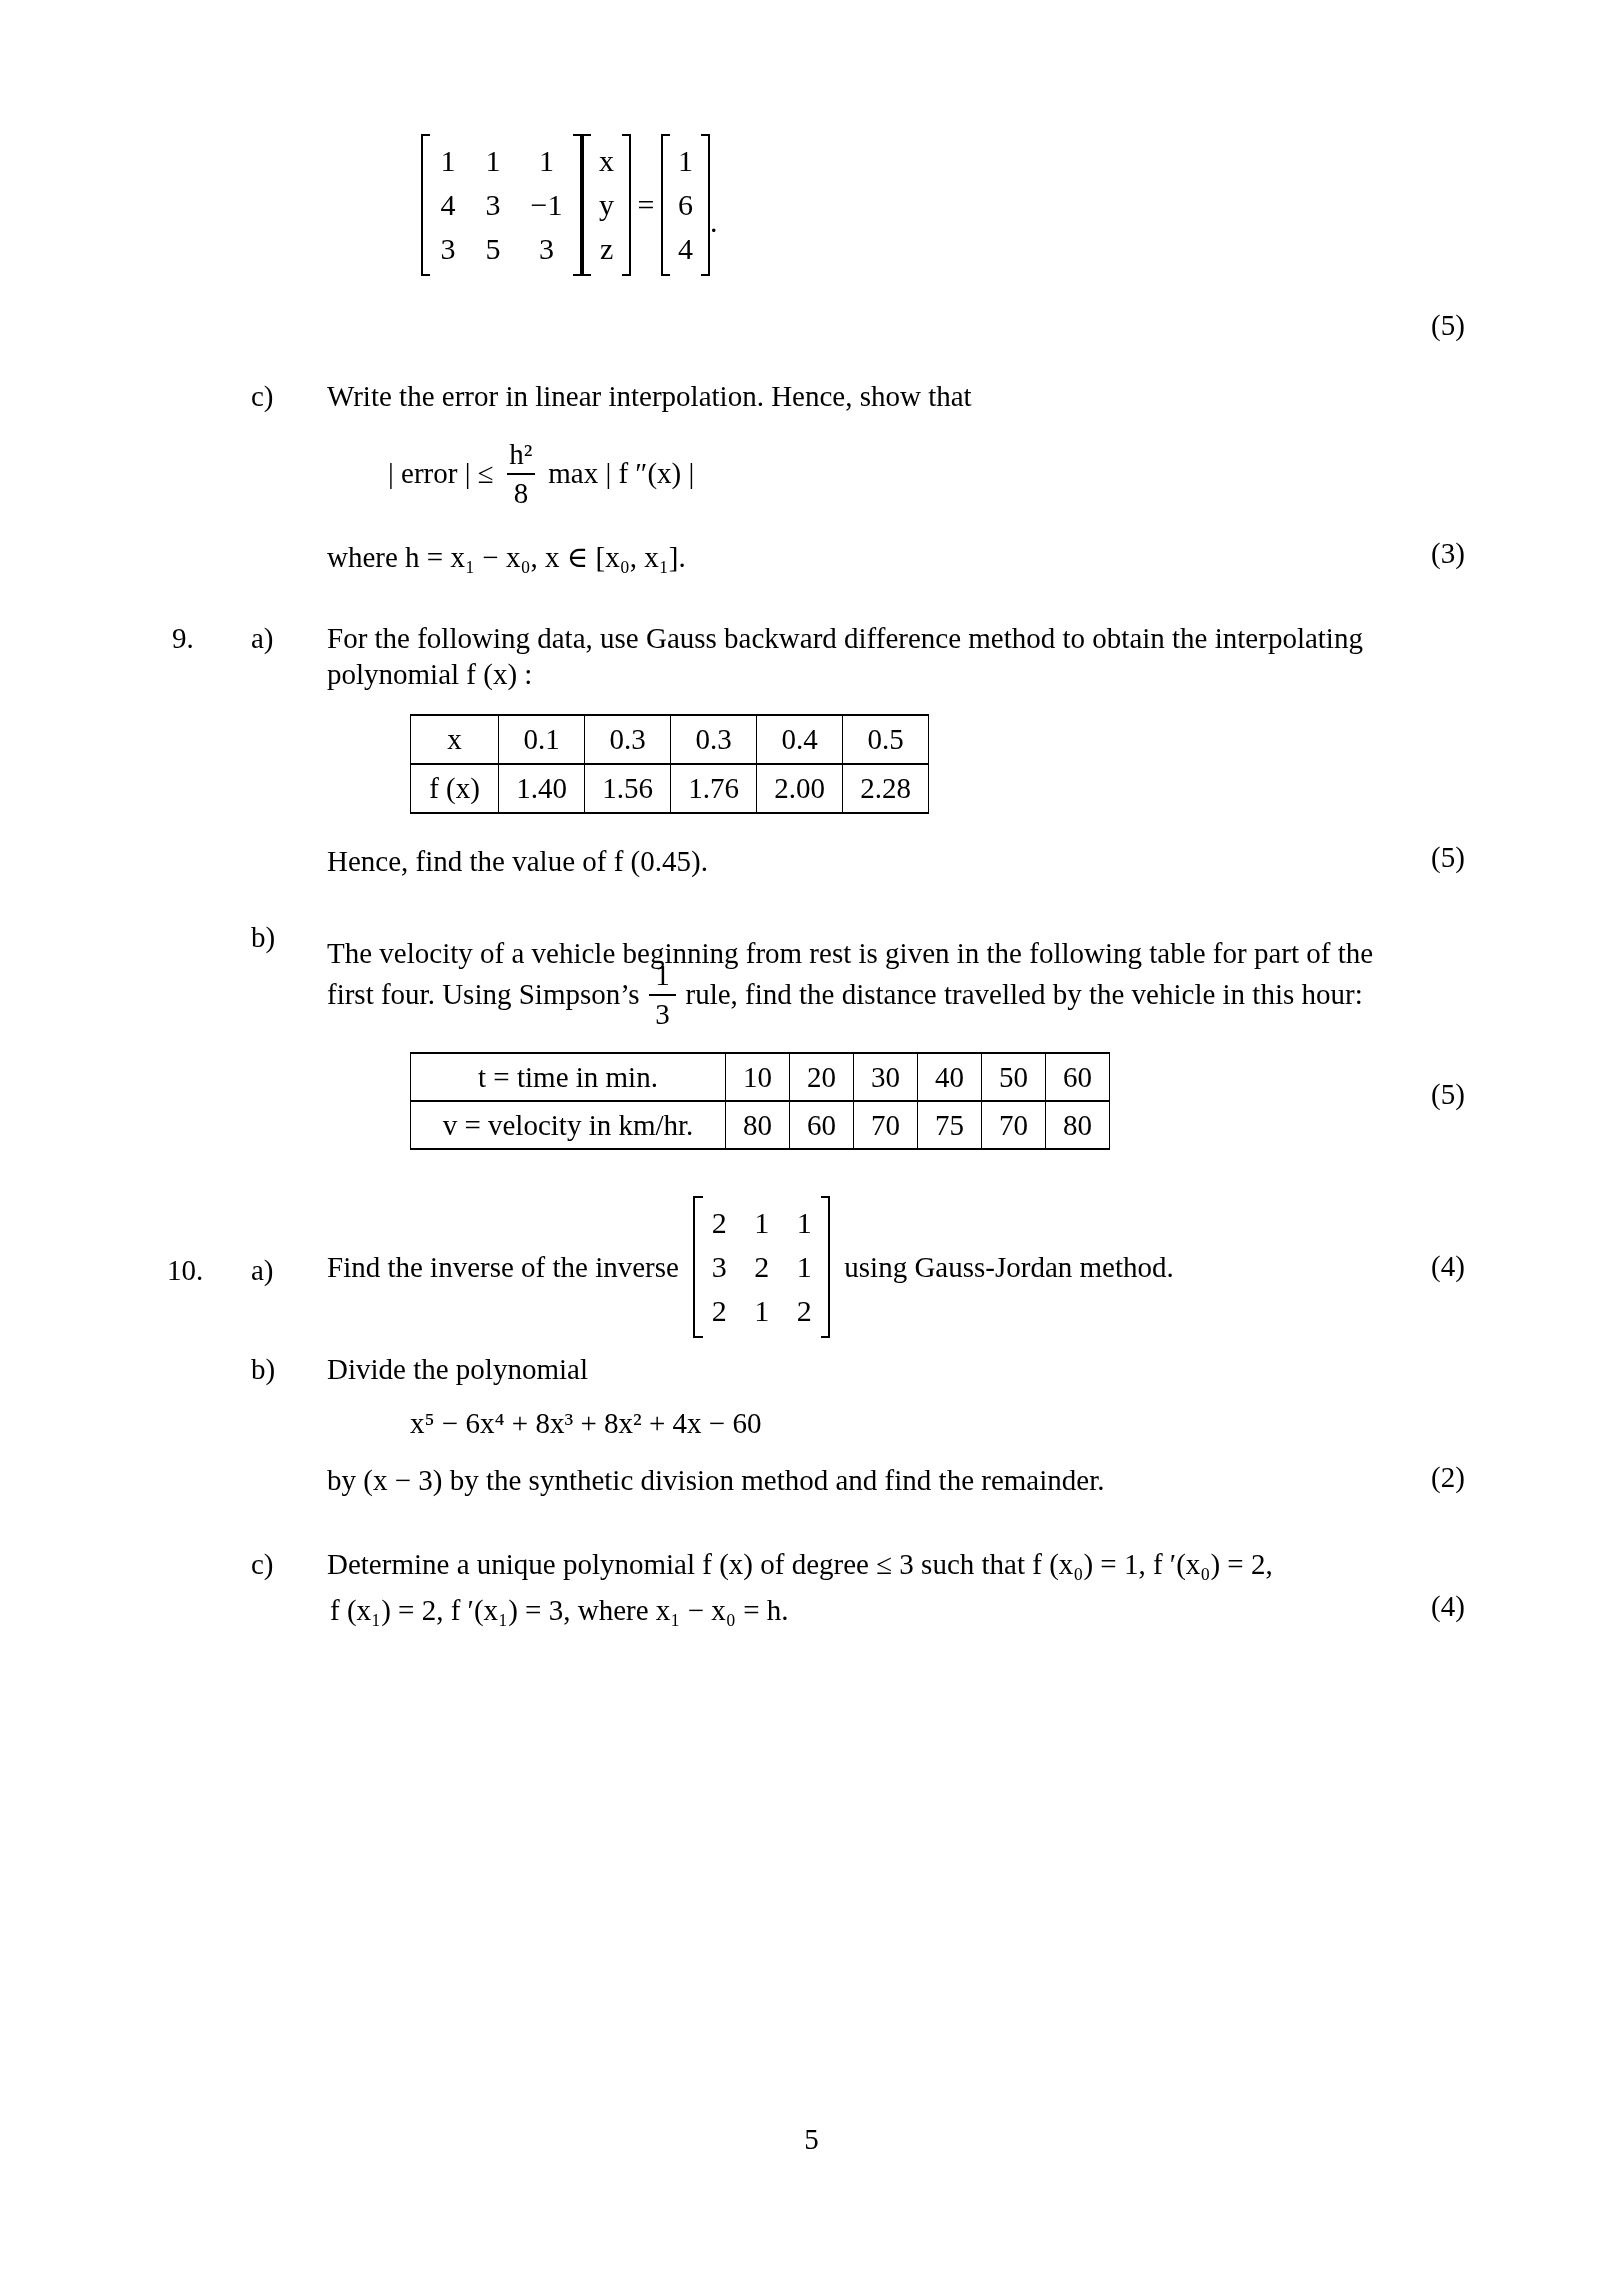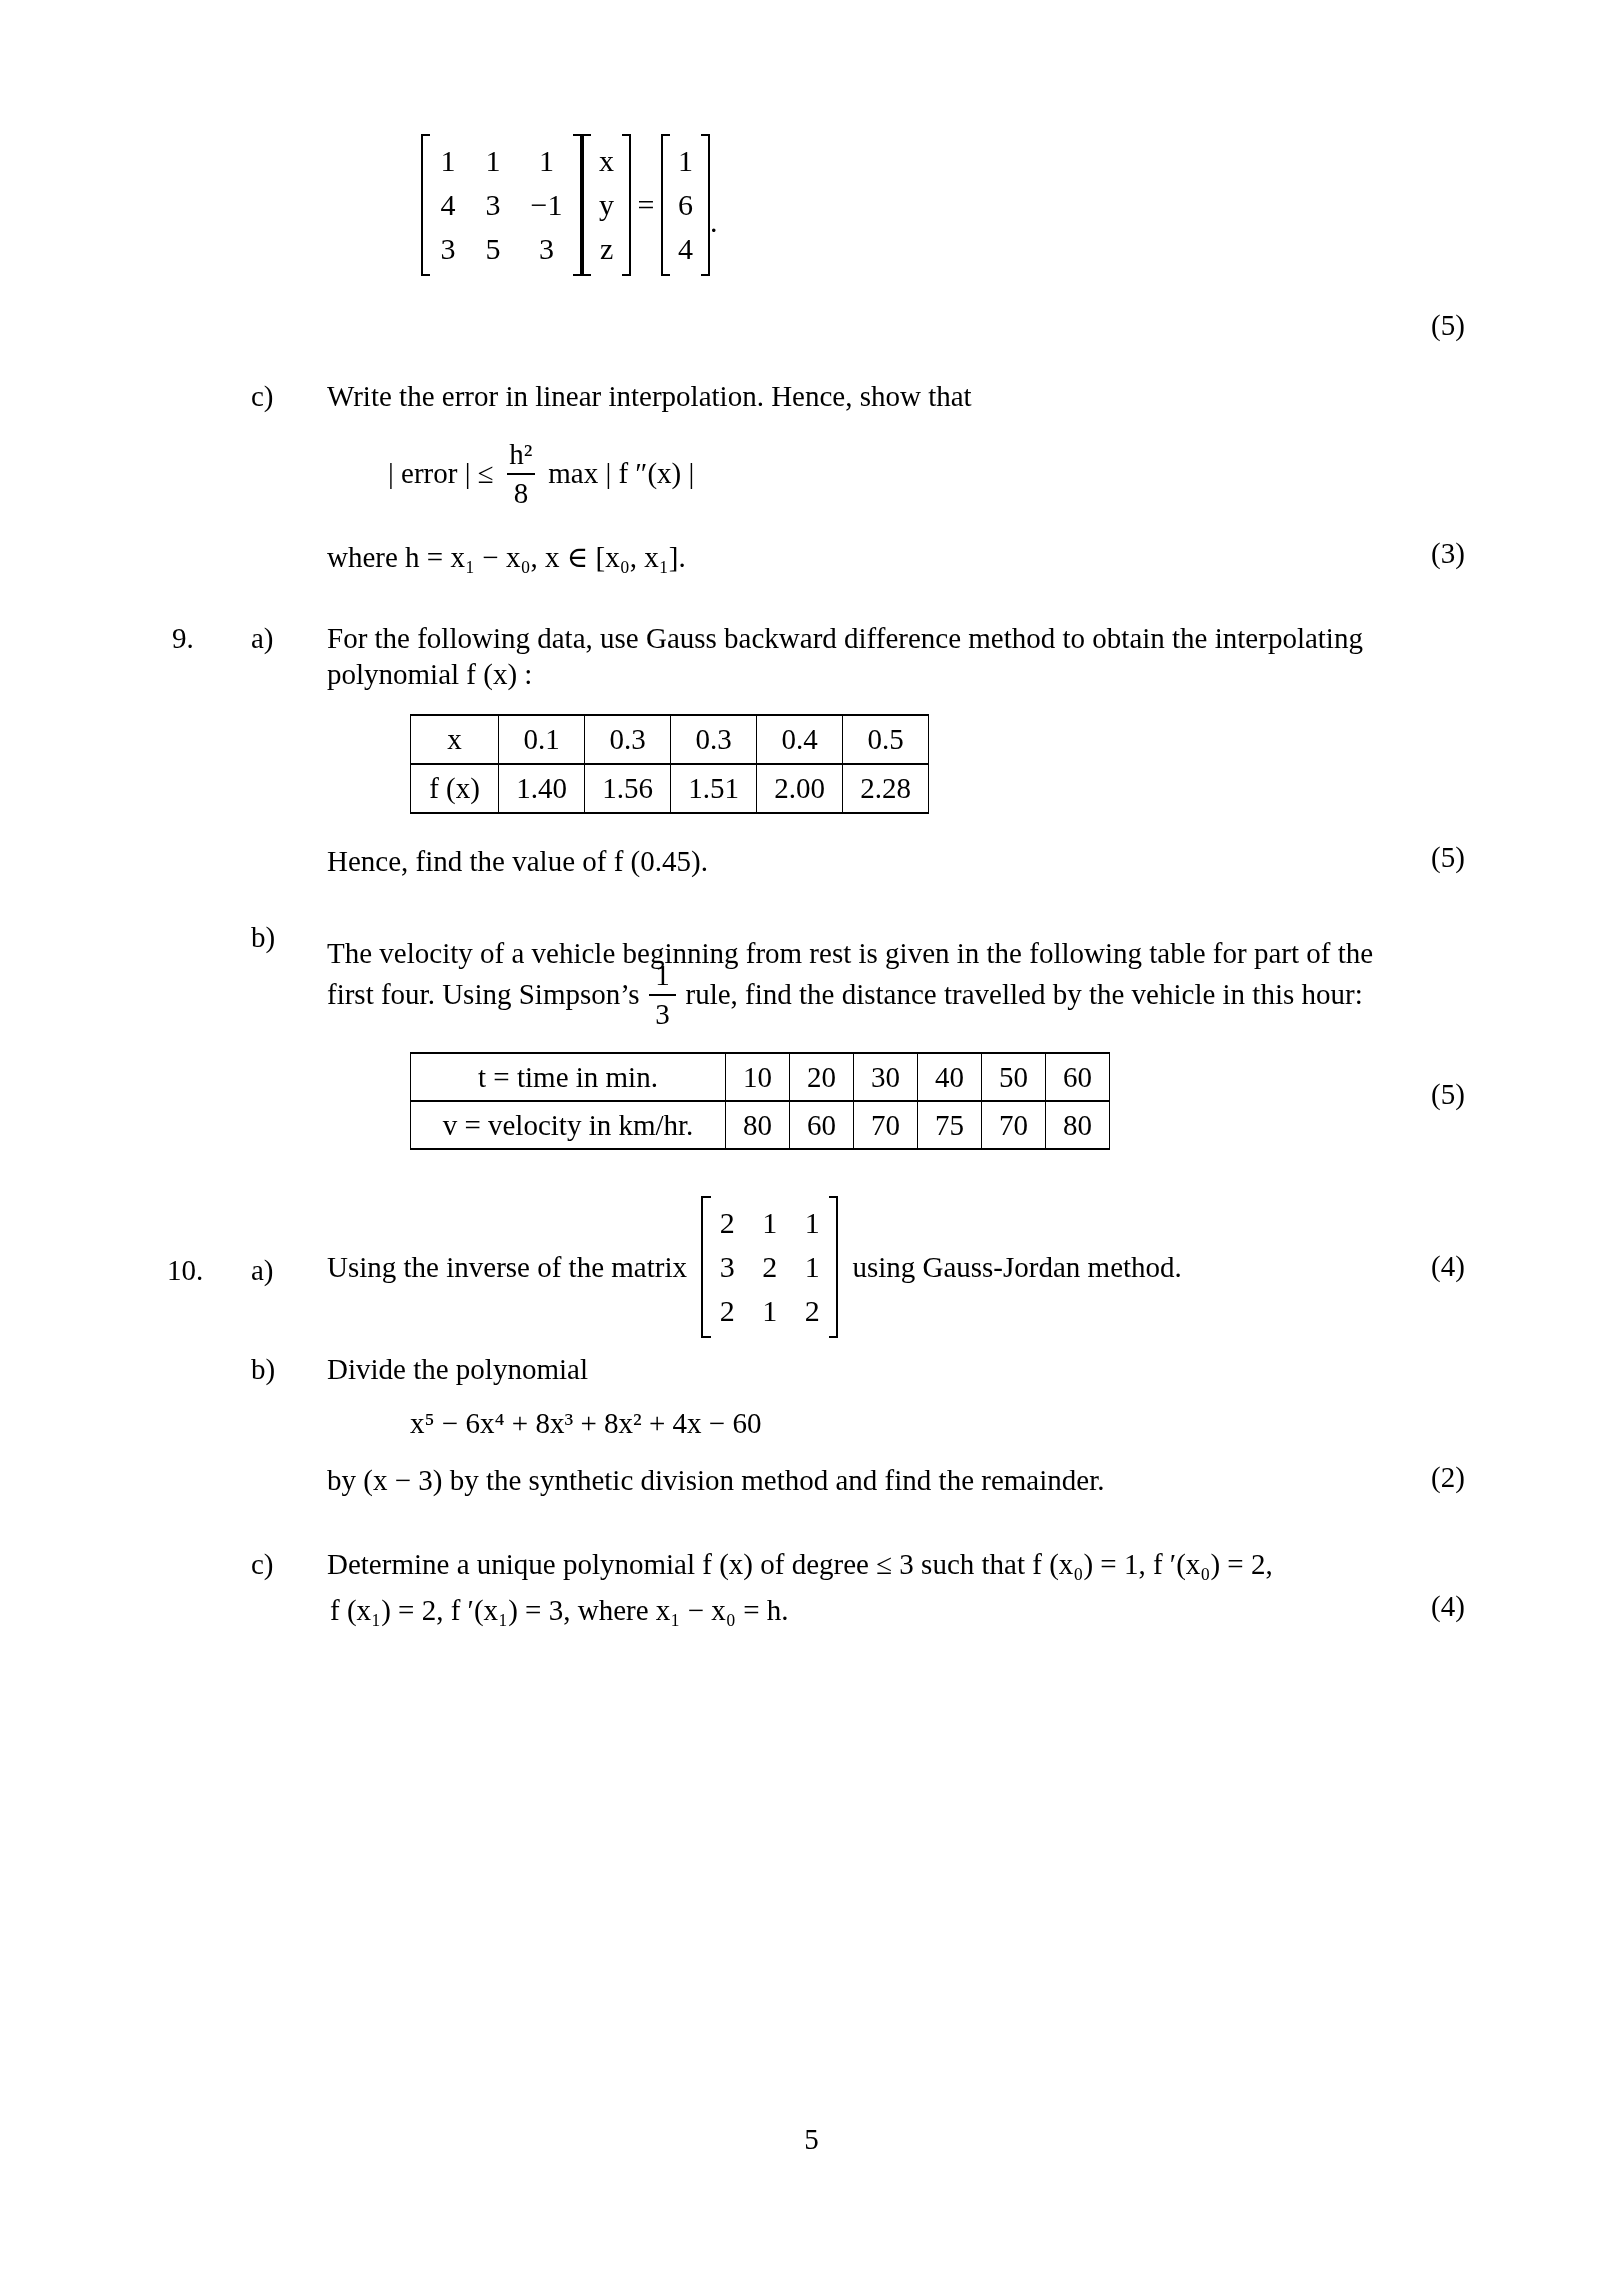--- a/index.html
+++ b/index.html
@@ -119,21 +119,21 @@
       <td>0.1</td>
       <td>0.3</td>
       <td>0.3</td>
       <td>0.4</td>
       <td>0.5</td>
     </tr>
     <tr>
       <td>f (x)</td>
       <td>1.40</td>
       <td>1.56</td>
-      <td>1.51</td>
+      <td>1.76</td>
       <td>2.00</td>
       <td>2.28</td>
     </tr>
   </tbody>
     </table>
 
   <div class="t" style="left:327px; top:843px;">Hence, find the value of f (0.45).</div>
   <div class="mark" style="top:841px;">(5)</div>
 
   <div class="t" style="left:251px; top:919px;">b)</div>
@@ -169,21 +169,21 @@
       <td>80</td>
     </tr>
   </tbody>
     </table>
   <div class="mark" style="top:1078px;">(5)</div>
 
   <div class="t" style="left:167px; top:1252px;">10.</div>
   <div class="t" style="left:251px; top:1252px;">a)</div>
 
   <div class="eq" style="left:327px; top:1196px; font-size:29px; gap:14.4px;">
-    <span>Using the inverse of the matrix</span>
+    <span>Find the inverse of the inverse</span>
     <span class="matrix m3 q10m" style="font-size:30px;">
       <span>2</span>
       <span>1</span>
       <span>1</span>
       <span>3</span>
       <span>2</span>
       <span>1</span>
       <span>2</span>
       <span>1</span>
       <span>2</span>

